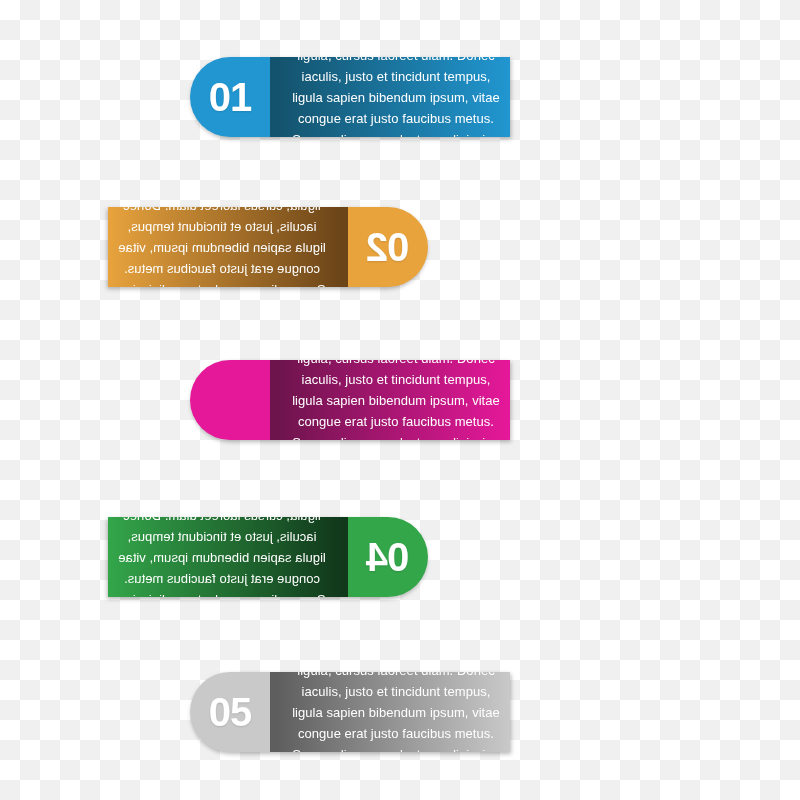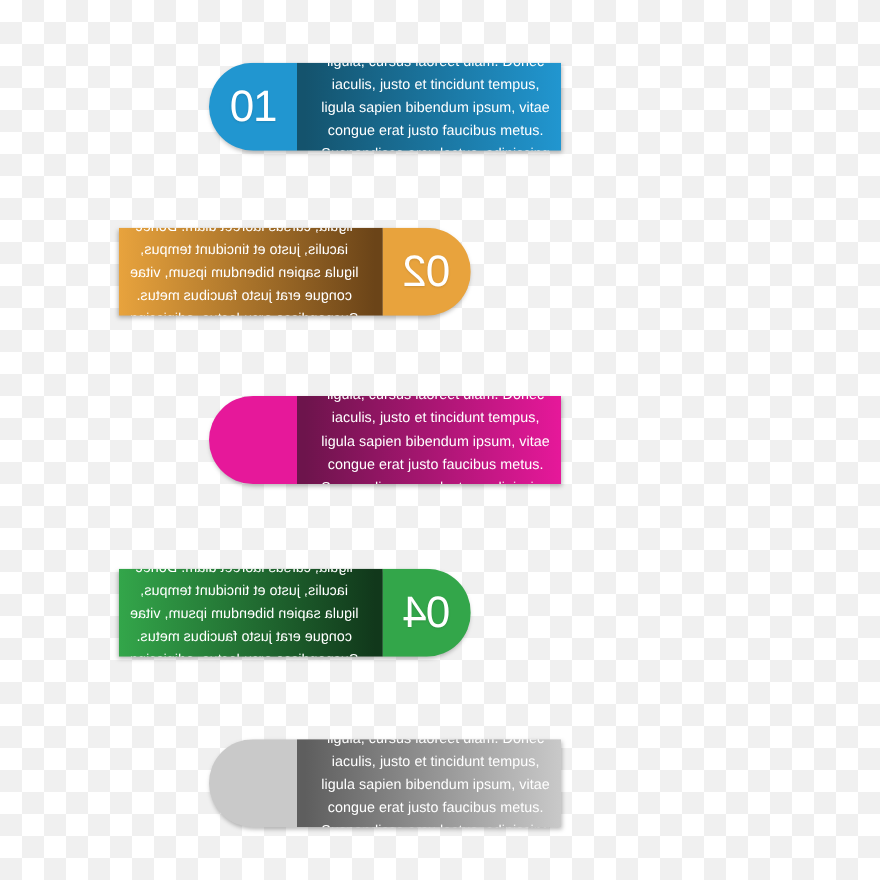--- a/index.html
+++ b/index.html
@@ -52,21 +52,21 @@
   }
 
   .num {
     position:absolute;
     left:0; top:0;
     width:80px; height:80px;
     display:flex;
     align-items:center;
     justify-content:center;
     font-size:40px;
-    font-weight:normal;
+    font-weight:bold;
     color:#ffffff;
     letter-spacing:-1px;
     z-index:5;
     text-shadow:0 1px 2px rgba(0,0,0,0.12);
   }
 
   .copy {
     position:absolute;
     top:0; height:60px;
     display:flex;
@@ -124,17 +124,18 @@
       <div class="num">04</div>
       <div class="copy" style="left: 102px; width: 208px;">Nullam vulputate tempus pellentesque. Praesent at ligula ligula, cursus laoreet diam. Donec iaculis, justo et tincidunt tempus, ligula sapien bibendum ipsum, vitae congue erat justo faucibus metus. Suspendisse arcu lectus, adipiscing at viverra vel, ullamcorper a arcu.</div>
     </div>
   </div>
 
   <div class="banner" style="left: 190px; top: 672px; width: 320px;">
     <div class="banner-shape">
       <div class="body-strip" style="width: 240px; background: linear-gradient(to right, rgb(94, 94, 94) 0%, rgb(94, 94, 94) 3%, rgb(201, 201, 201) 100%);"></div>
 
       <div class="cap" style="background: rgb(201, 201, 201);"></div>
+      <div class="num">05</div>
       <div class="copy" style="left: 102px; width: 208px;">Nullam vulputate tempus pellentesque. Praesent at ligula ligula, cursus laoreet diam. Donec iaculis, justo et tincidunt tempus, ligula sapien bibendum ipsum, vitae congue erat justo faucibus metus. Suspendisse arcu lectus, adipiscing at viverra vel, ullamcorper a arcu.</div>
     </div>
   </div>
 
 </div>
 
 </body></html>

